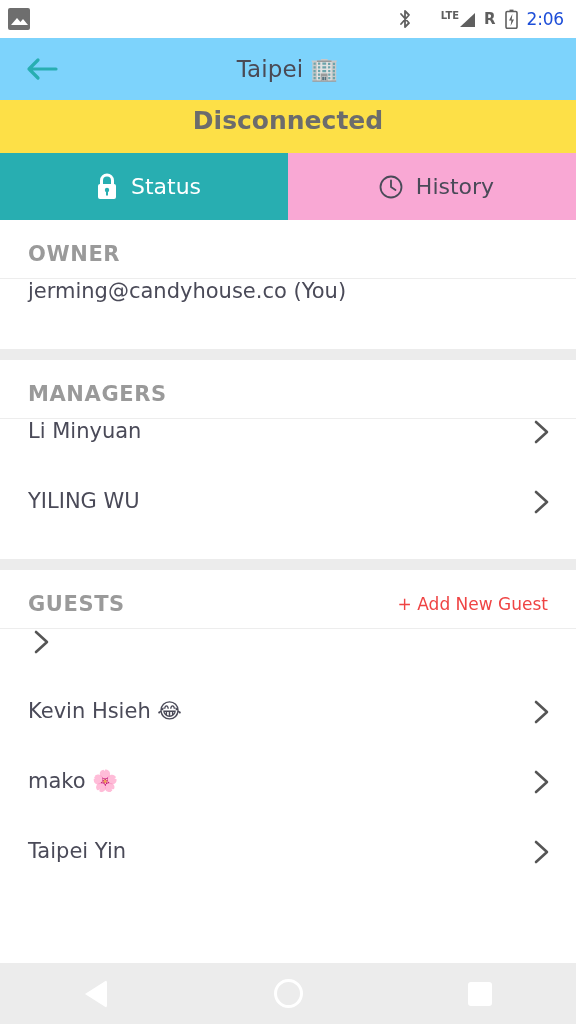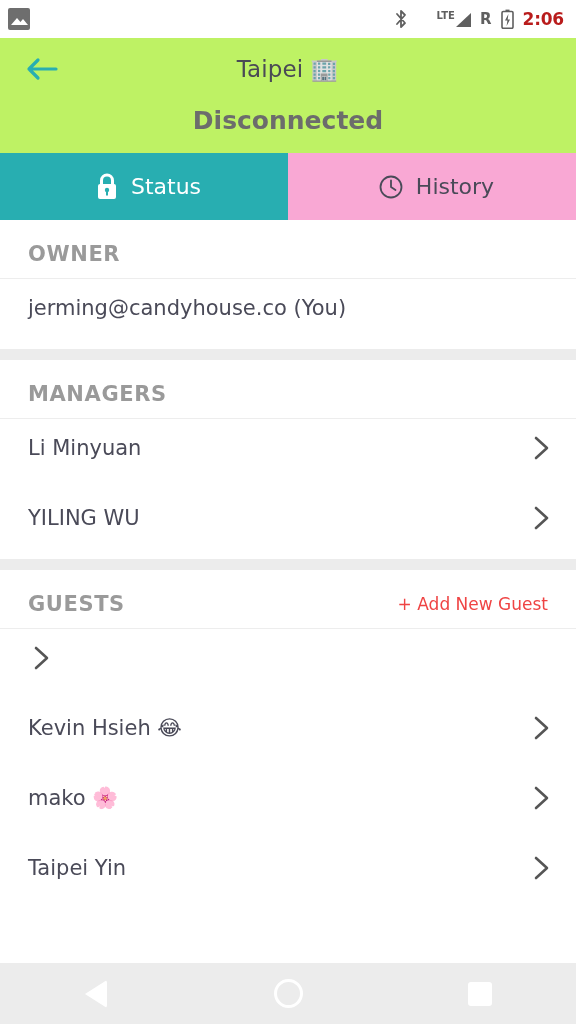--- a/index.html
+++ b/index.html
@@ -48,29 +48,29 @@
   .bt-icon { width:14px; height:20px; display:block; }
   .lte-group { display:flex; align-items:flex-end; gap:1px; }
   .lte-text { font-size:10px; font-weight:bold; color:#5f5f5f; line-height:1; margin-bottom:6px;padding-left:20px; }
   .signal-tri {
     width:0; height:0;
     border-left:15px solid transparent;
     border-bottom:14px solid #5f5f5f;
   }
   .roam { font-size:15px; font-weight:bold; color:#5f5f5f; line-height:1; }
   .batt { width:13px; height:20px; display:block; }
-  .clock-text { font-size:17px; font-weight:bold; color:#b91c1c; letter-spacing:-0.2px; }
+  .clock-text { font-size:17px; font-weight:normal; color:#1d4ed8; letter-spacing:-0.2px; }
 
   
   .titlebar {
     height:62px;
     display:flex;
     align-items:center;
     position:relative;
-    background:#bef264;
+    background:#7dd3fc;
   }
   .back-arrow {
     position:absolute;
     left:20px;
     width:44px; height:30px;
     display:flex; align-items:center; justify-content:center;
     cursor:pointer;
   }
   .back-arrow svg { display:block; }
   .title-text {
@@ -81,21 +81,21 @@
     letter-spacing:0.1px;
   }
 
   
   .conn-heading {
     text-align:center;
     font-size:25px;
     font-weight:bold;
     color:#6c6c6c;
     padding:6px 0 18px 0;
-    background:#bef264;
+    background:#fde047;
   }
 
   
   .tabs { display:flex; height:67px; background:#ffffff; }
   .tab {
     flex:1;
     display:flex;
     align-items:center;
     justify-content:center;
     gap:12px;
@@ -124,21 +124,20 @@
   }
   .action-link {
     font-size:17px;
     color:#ef4444;
     cursor:pointer;
   }
   .band { height:11px; background:#ececec; }
 
   .row {
     display:flex;
-    align-items:center;
     justify-content:space-between;
     padding:0 22px 12px 28px;
     height:70px;
   }
   .row-label {
     font-size:21px;
     color:#4a4a58;
     white-space:nowrap;
   }
   .chev { width:26px; height:26px; display:block; }

